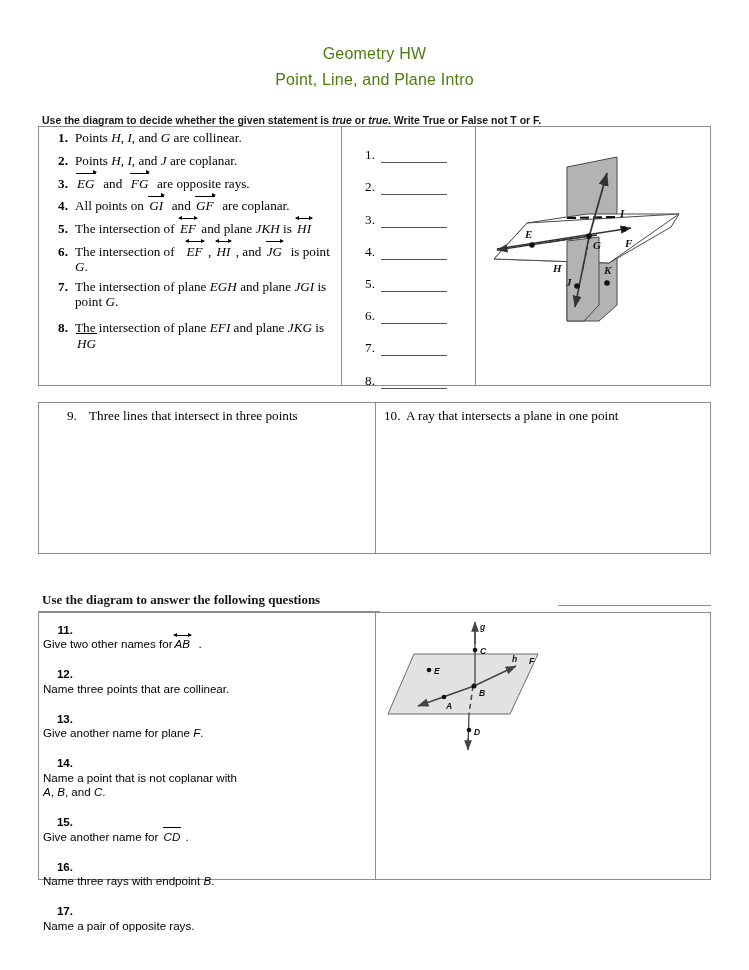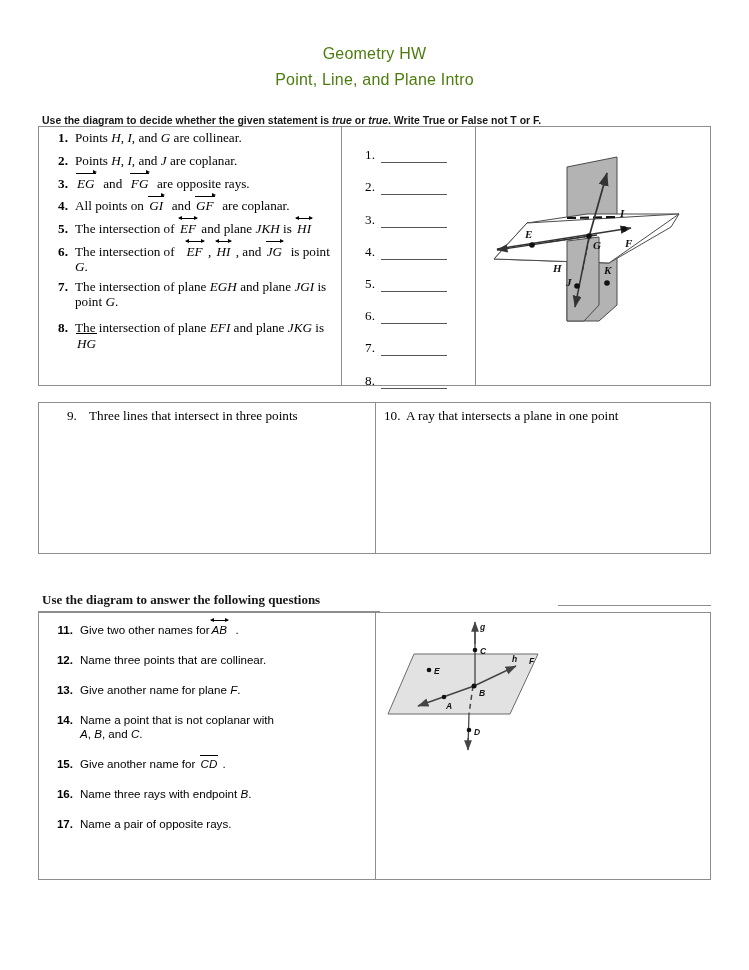--- a/index.html
+++ b/index.html
@@ -178,20 +178,21 @@
     left: 4px;
     top: 10px;
     width: 326px;
     font-family: "Liberation Sans", sans-serif;
   }
   .q {
     display: flex;
     font-size: 11.6px;
     line-height: 1.25;
     margin-bottom: 15.5px;
+    flex-direction: column;
   }
   .q .num {
     font-weight: bold;
     width: 30px;
     text-align: right;
     padding-right: 7px;
     flex: none;
   }
   .q .body { flex: 1; }
   .q .ov { font-family: Liberation Sans, sans-serif; }

